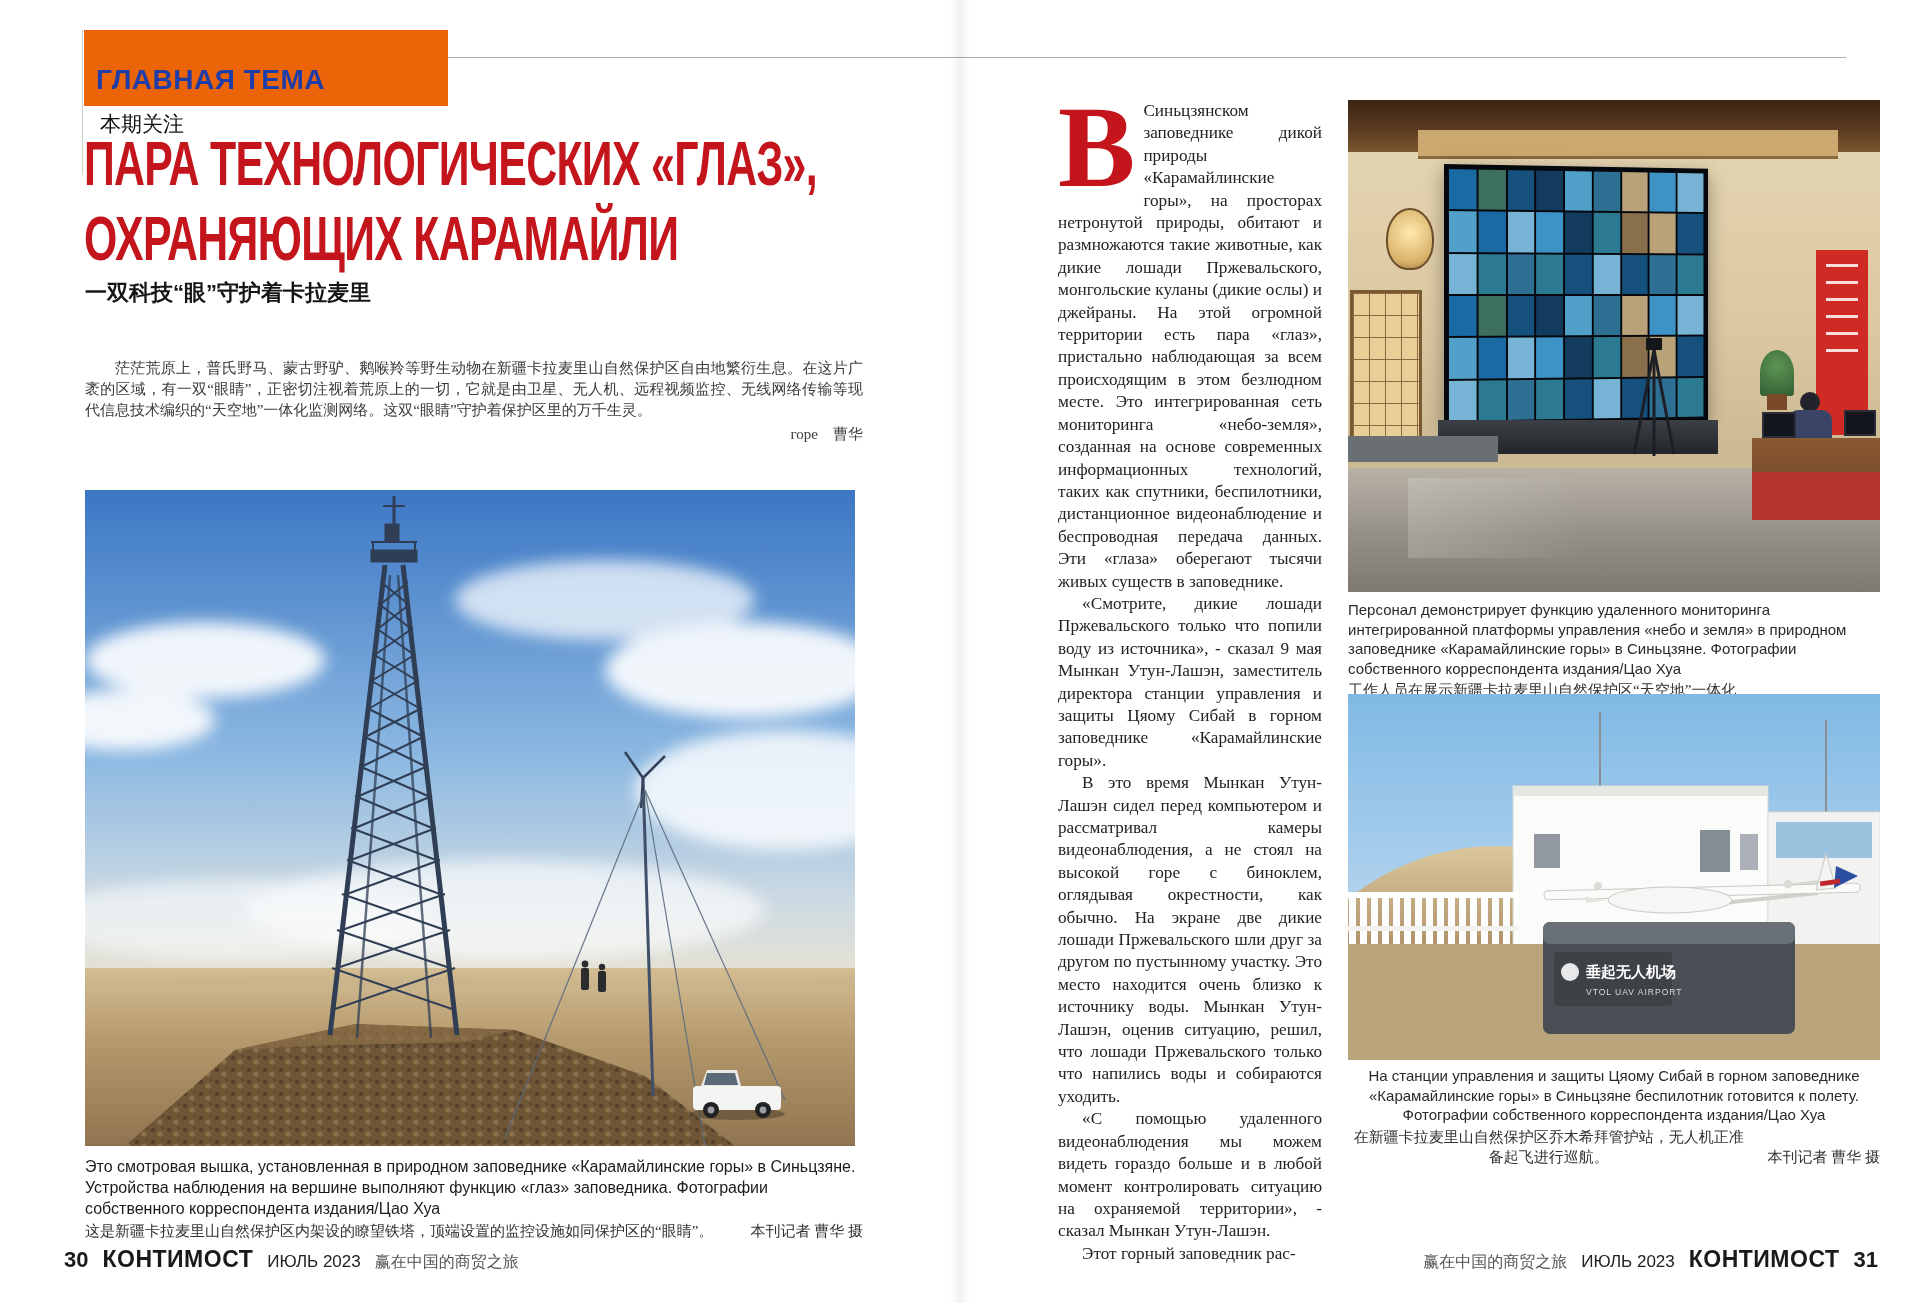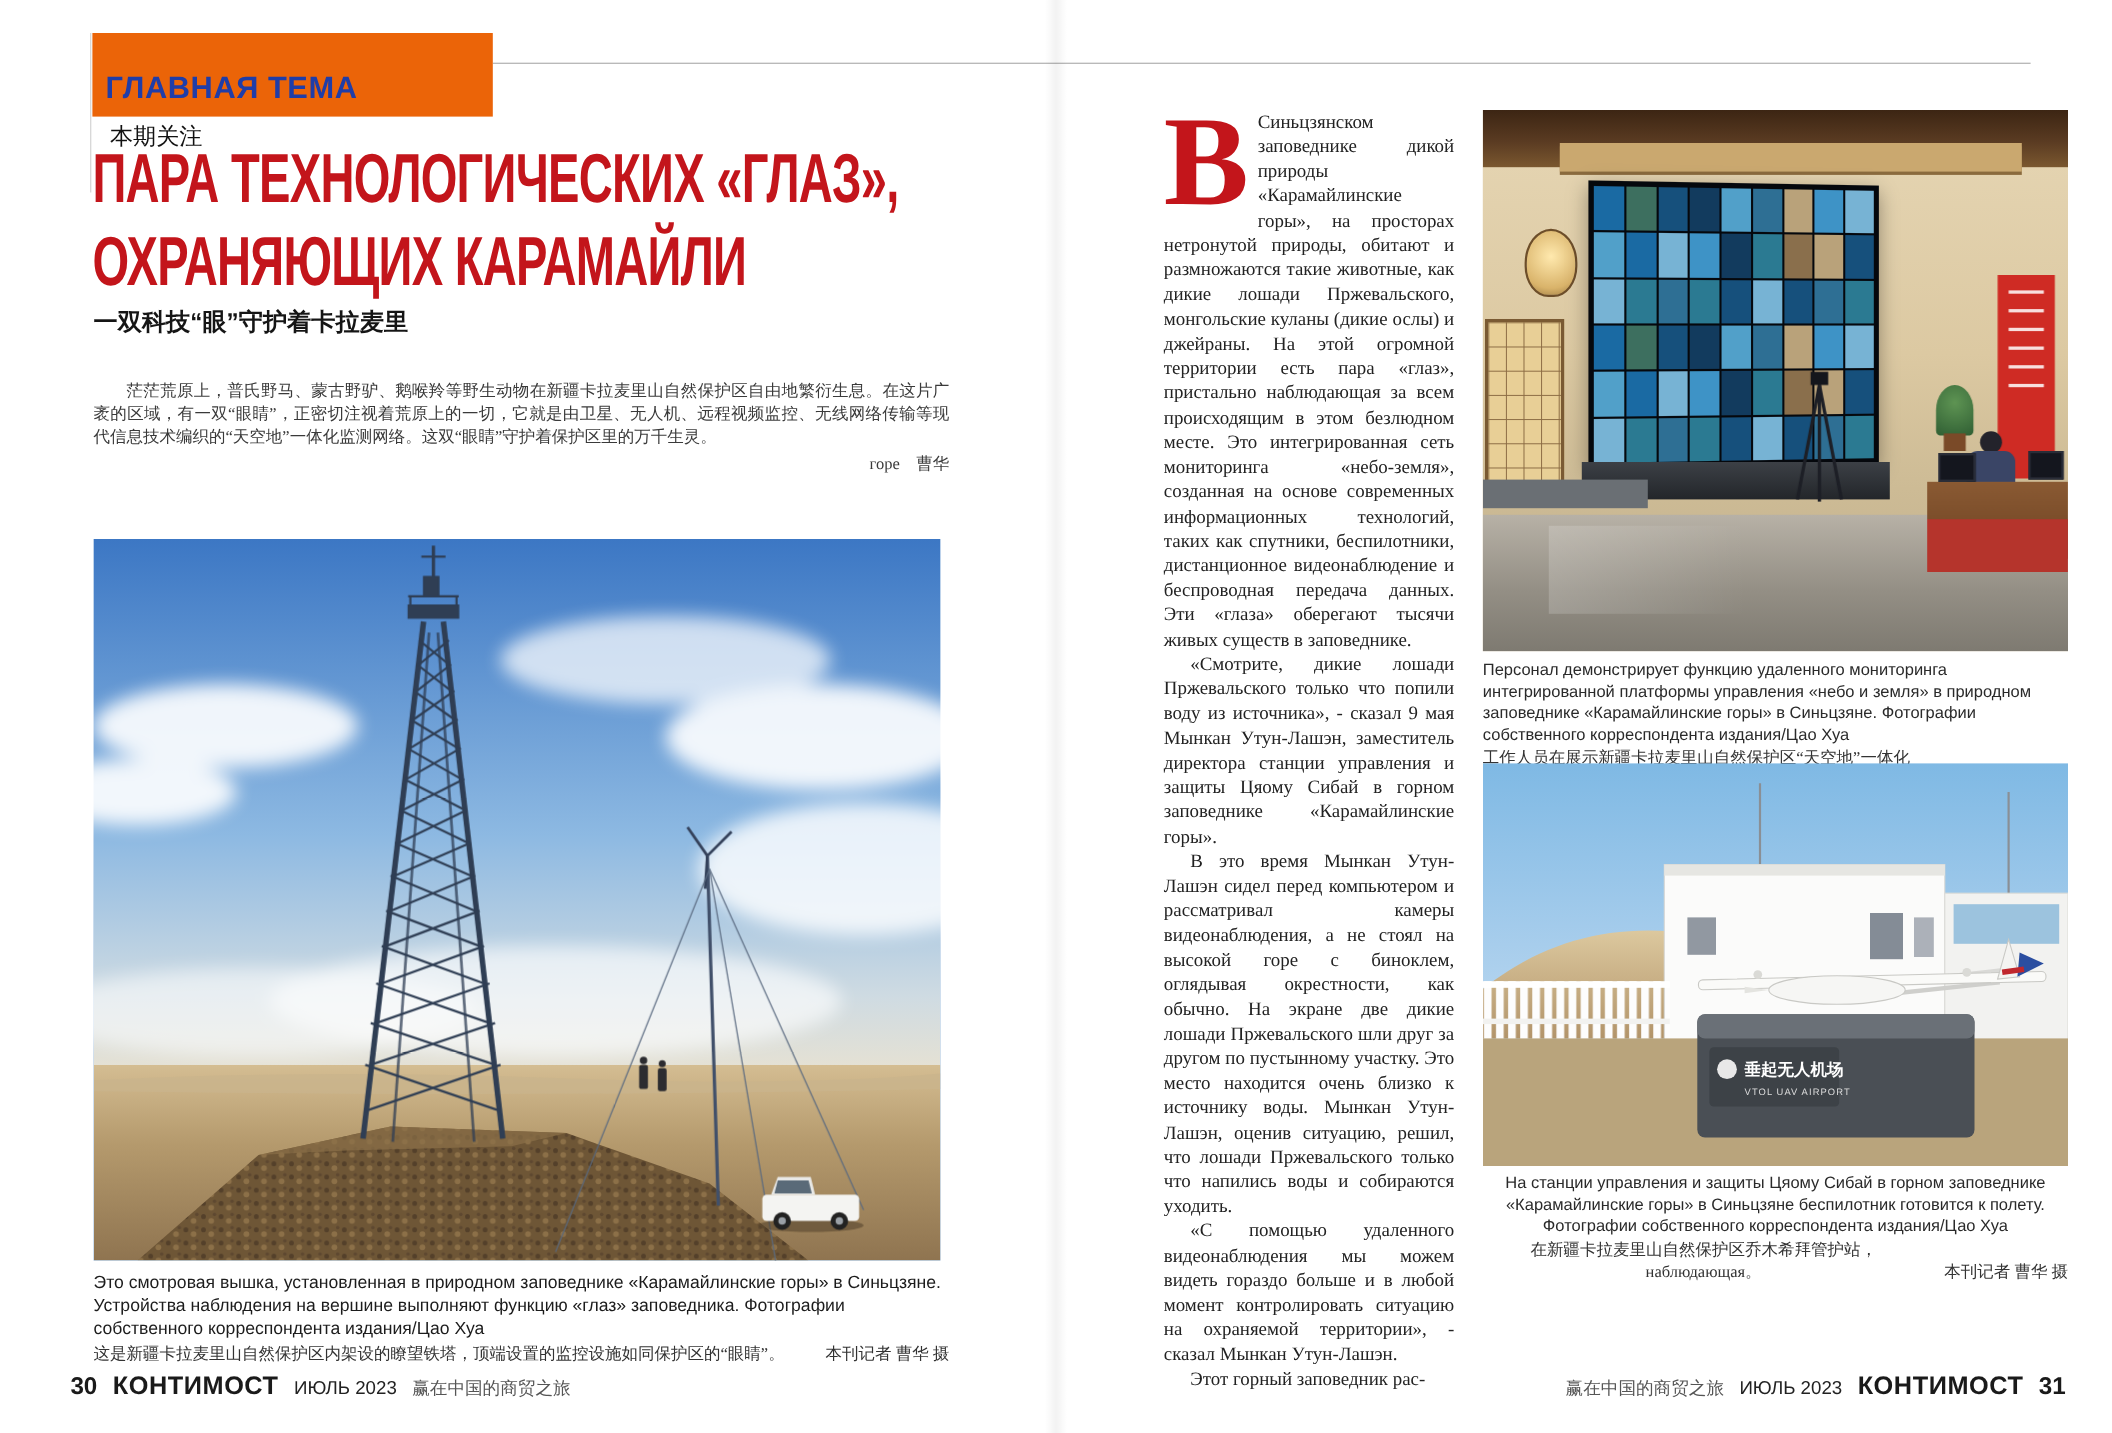--- a/index.html
+++ b/index.html
@@ -15,21 +15,21 @@
                    letter-spacing:.5px;color:#1f3da8;}
   .kicker-sideline{position:absolute;left:82px;top:30px;width:1px;height:145px;background:#cfcfcf;}
   .kicker-cn{position:absolute;left:100px;top:110px;font-size:21px;color:#111;}
   
   .headline{position:absolute;left:84px;top:134px;line-height:58px;white-space:nowrap;}
   .hl{display:inline-block;transform:scaleX(.68);transform-origin:0 50%;
       font-weight:700;font-size:63px;letter-spacing:-1px;color:#c3151b;
       font-family:"Liberation Sans","DejaVu Sans",sans-serif;}
   .subtitle-cn{position:absolute;left:85px;top:278px;font-size:22px;font-weight:700;color:#151515;}
   
-  .lede{position:absolute;left:85px;top:346px;width:778px;font-family:"Liberation Serif","DejaVu Serif",serif;
+  .lede{position:absolute;left:85px;top:358px;width:778px;font-family:"Liberation Serif","DejaVu Serif",serif;
         font-size:15px;line-height:21px;color:#3a3a3a;text-align:justify;}
   .lede p{margin:0;text-indent:2em;}
   .lede-byline{margin-top:3px;text-align:right;color:#3a3a3a;}
   
   .photo-tower{position:absolute;left:85px;top:490px;width:770px;height:656px;margin:0;overflow:hidden;background:#9fc0e2;}
   
   .cap-ru{font-size:16px;line-height:21px;color:#1c1c1c;margin:0;}
   .cap-cn-row{display:flex;align-items:flex-end;font-family:"Liberation Serif","DejaVu Serif",serif;
               font-size:15px;line-height:20px;color:#333;margin-top:2px;}
   .cap-cn-row .cn{flex:1;}
@@ -400,21 +400,21 @@
         <rect x="472" y="186" width="20" height="5" fill="#c0272d" transform="rotate(-8 482 188)"></rect>
         <circle cx="250" cy="192" r="4" fill="#dadad6"></circle>
           <circle cx="440" cy="190" r="4" fill="#dadad6"></circle>
       </g>
     </svg>
   </figure>
 
   <div class="caption-r2">
     <p class="cap-ru">На станции управления и защиты Цяому Сибай в горном заповеднике «Карамайлинские горы» в Синьцзяне беспилотник готовится к полету. Фотографии собственного корреспондента издания/Цао Хуа</p>
     <div class="cap-cn-row">
-      <span class="cn">在新疆卡拉麦里山自然保护区乔木希拜管护站，наблюдающая。</span>
+      <span class="cn">在新疆卡拉麦里山自然保护区乔木希拜管护站，无人机正准备起飞进行巡航。</span>
       <span class="credit">本刊记者 曹华 摄</span>
     </div>
   </div>
 
   <div class="folio folio-right">
     <span class="slogan">赢在中国的商贸之旅</span>
     <span class="issue">ИЮЛЬ 2023</span>
     <span class="brand">КОНТИМОСТ</span>
     <span class="no">31</span>
   </div>

